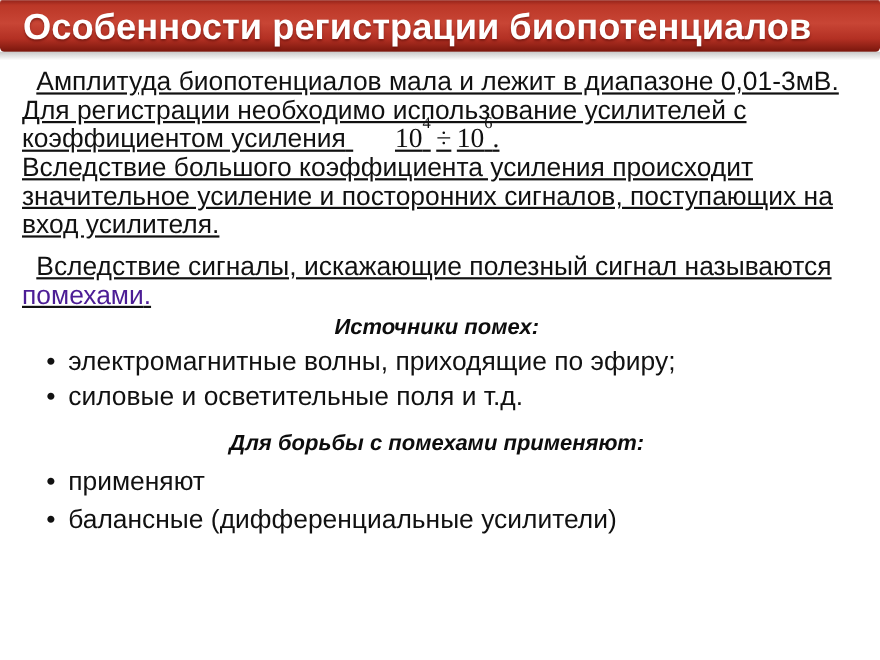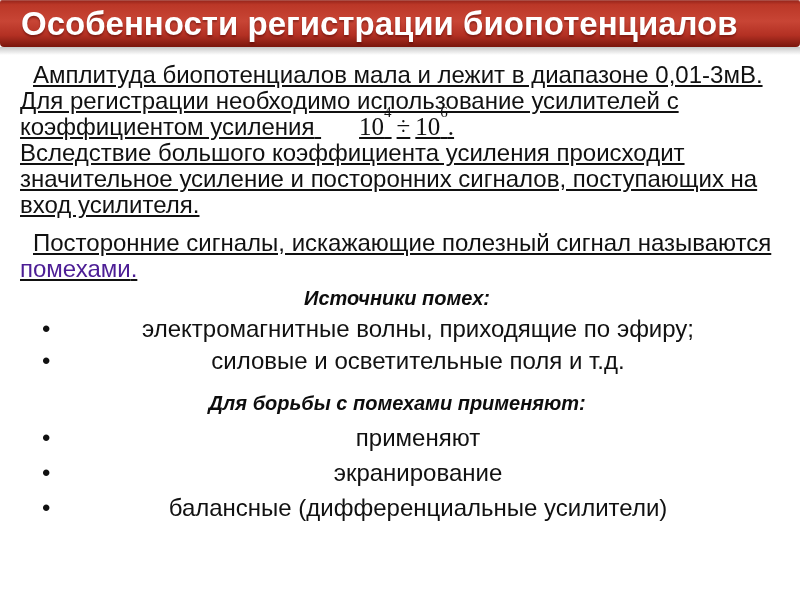--- a/index.html
+++ b/index.html
@@ -62,21 +62,20 @@
     font-weight: bold;
     font-style: italic;
     text-align: center;
     color: #0d0d0d;
   }
   .center-heading.second { margin: 16px 0 9px; }
   .bullets {
     list-style: none;
     margin: 0 0 5px;
     padding: 0 0 0 42px;
-    text-align: center;
   }
   .bullets li { position: relative; margin: 0 0 6px; }
   .bullets li::before {
     content: "\2022";
     position: absolute;
     left: -20px;
     top: 0;
     color: #111111;
   }
   .bullets.second li { margin: 0 0 9px; }
@@ -93,33 +92,32 @@
 
   <main class="content">
 
     <p class="para">
       <span>Амплитуда биопотенциалов  мала и лежит в диапазоне 0,01-3мВ.  Для регистрации необходимо использование усилителей с коэффициентом усиления</span>
       <span class="formula"><span>10</span><sup>4</sup><span class="op">÷</span><span>10</span><sup>6</sup><span>.</span></span>
       <span class="block">Вследствие большого коэффициента усиления происходит значительное усиление и посторонних сигналов,  поступающих на вход усилителя.</span>
     </p>
 
     <p class="para para-noise">
-      <span>Посторонние сигналы, искажающие полезный сигнал называются</span>
+      <span>Вследствие сигналы, искажающие полезный сигнал называются</span>
       <span class="highlight">помехами</span><span class="highlight">.</span>
     </p>
 
     <h2 class="center-heading">Источники помех:</h2>
 
     <ul class="bullets">
       <li>электромагнитные волны, приходящие по эфиру;</li>
       <li>силовые и осветительные поля и т.д.</li>
     </ul>
 
     <h2 class="center-heading second">Для борьбы с помехами применяют:</h2>
 
     <ul class="bullets second">
       <li>применяют</li>
-      <li>экранирование</li>
       <li>балансные (дифференциальные усилители)</li>
     </ul>
 
   </main>
 </div>
 
 </body></html>

